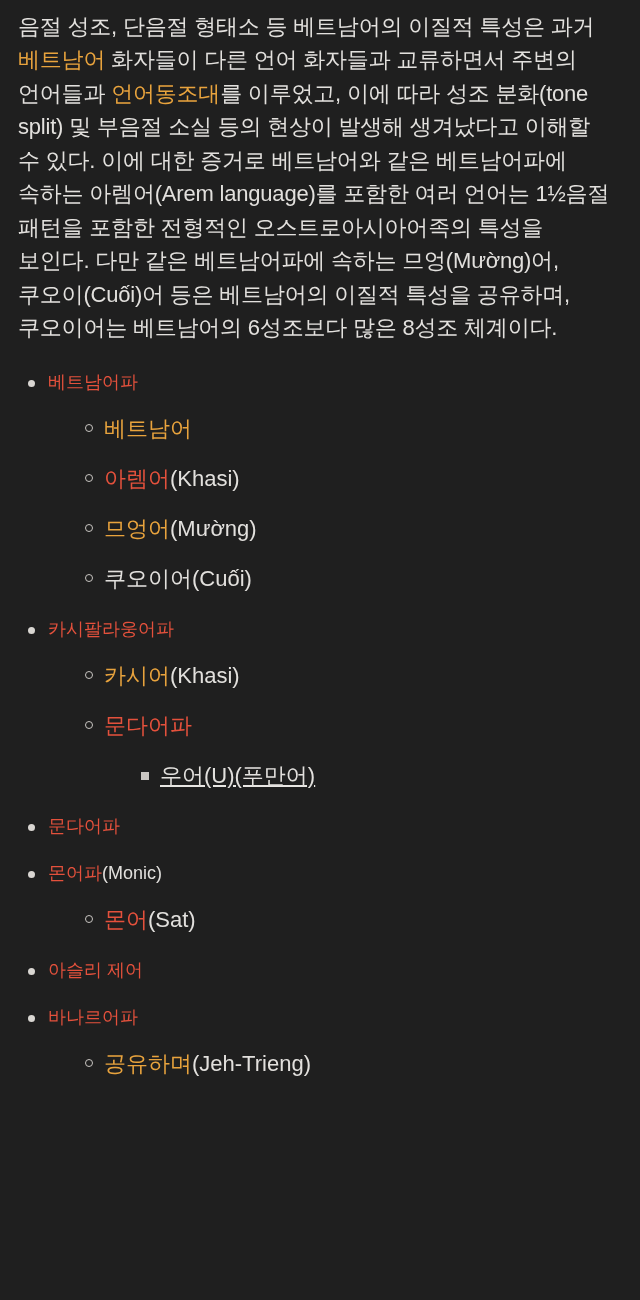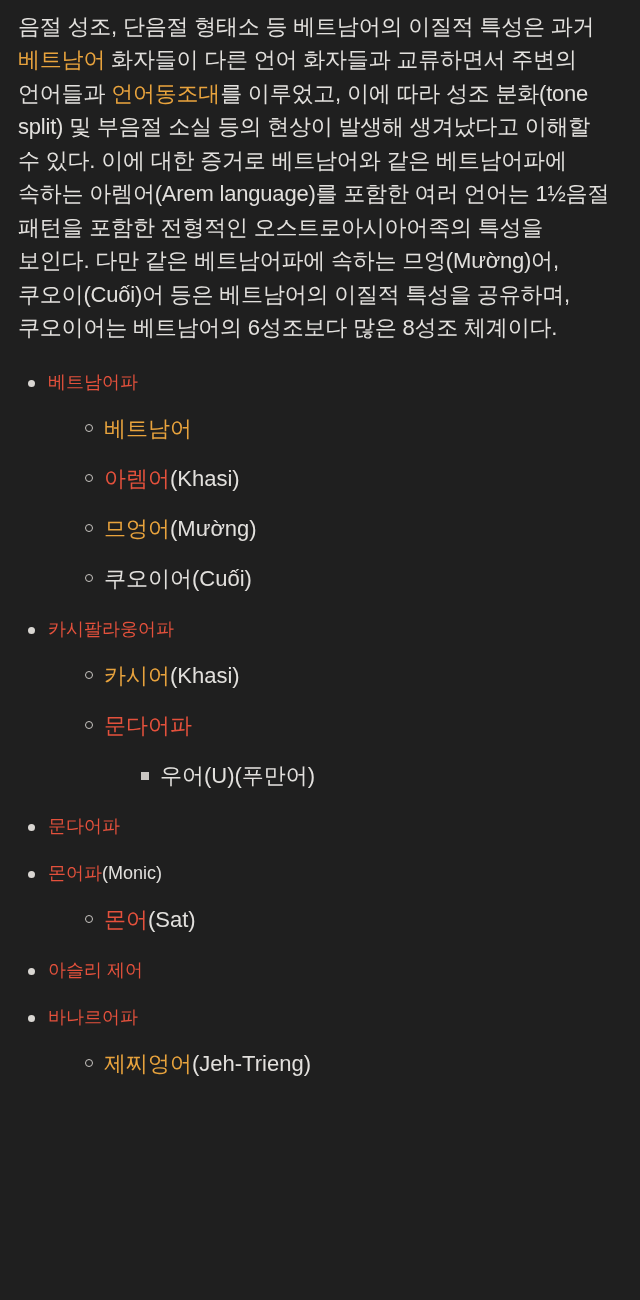--- a/index.html
+++ b/index.html
@@ -83,20 +83,21 @@
     margin-left: 30px;
   }
   .lvl3 > li {
     position: relative;
     padding-left: 26px;
   }
   .lvl3 > li > .row {
     font-size: 22px;
     line-height: 1.45;
     padding: 9px 0;
+    text-decoration: underline;
   }
   .lvl3 > li > .row::before {
     content: "";
     position: absolute;
     left: 7px;
     top: 21px;
     width: 8px;
     height: 8px;
     background: #c9c6c2;
   }
@@ -159,19 +160,19 @@
           </li>
         </ul>
       </li>
       <li>
         <div class="row"><a class="link lnk-red">아슬리 제어</a></div>
       </li>
       <li>
         <div class="row"><a class="link lnk-red">바나르어파</a></div>
         <ul class="lvl2">
           <li>
-            <div class="row"><a class="link lnk-orange">제찌엉어</a><span class="plain">(Jeh-Trieng)</span></div>
+            <div class="row"><a class="link lnk-orange">공유하며</a><span class="plain">(Jeh-Trieng)</span></div>
           </li>
         </ul>
       </li>
     </ul>
 
 </div>
 
 </body></html>

